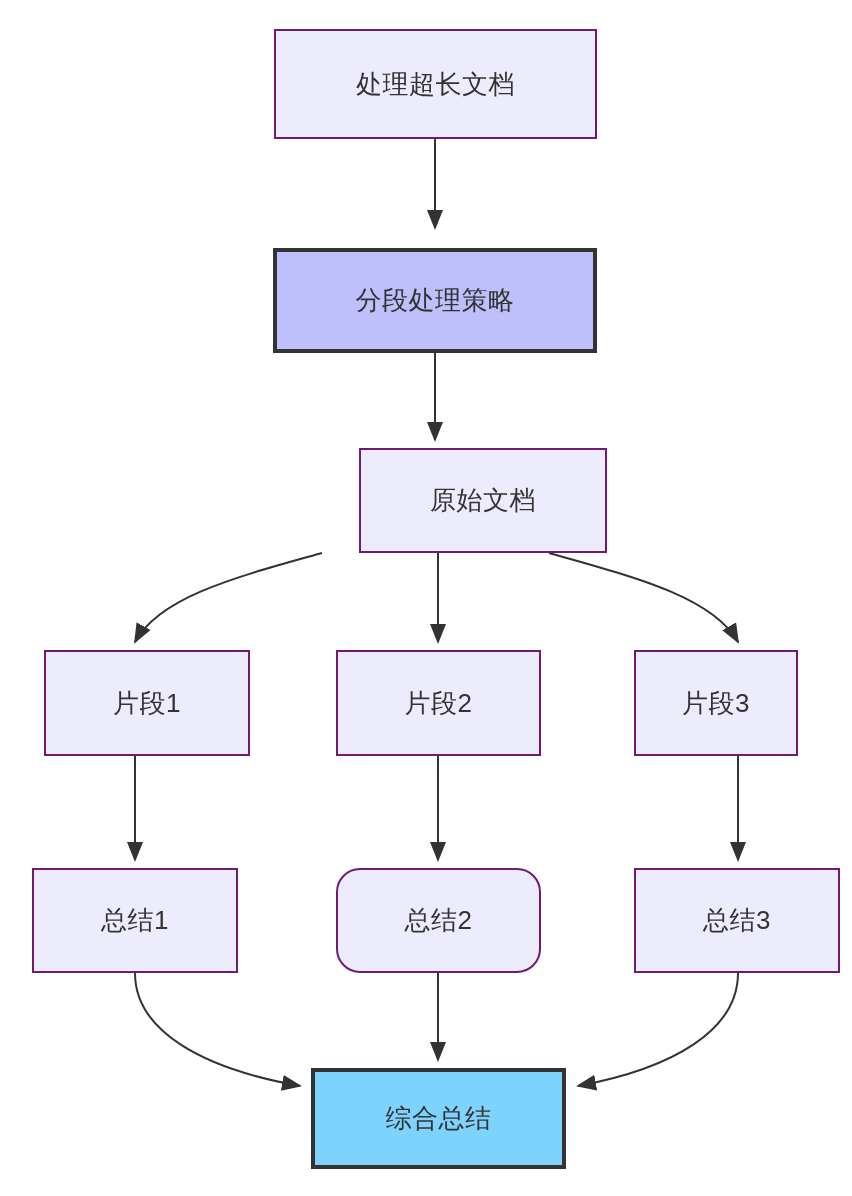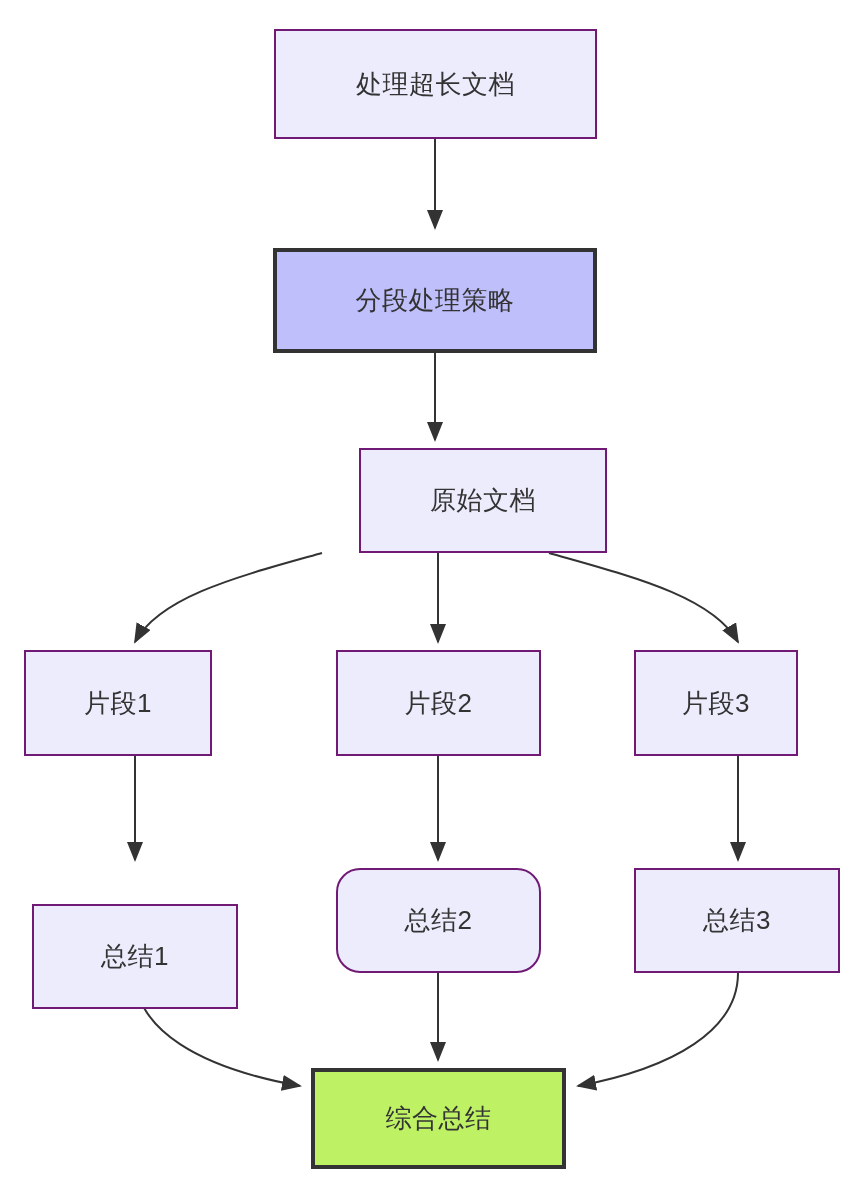--- a/index.html
+++ b/index.html
@@ -42,21 +42,21 @@
   
   .style-plain {
     background: #ececfd;
     border: 2px solid #701a75;
   }
   .style-highlight {
     background: #bfbffb;
     border: 4px solid #333333;
   }
   .style-result {
-    background: #bef264;
+    background: #7dd3fc;
     border: 4px solid #333333;
   }
 </style>
 </head>
 <body>
 
 <div id="diagram-root">
 
   <svg id="edge-layer" width="852" height="1196" viewBox="0 0 852 1196" xmlns="http://www.w3.org/2000/svg">
     <defs>
@@ -93,33 +93,33 @@
   </div>
 
   <div class="node style-highlight" style="left:273px; top:248px; width:324px; height:105px;">
     <span class="node-label">分段处理策略</span>
   </div>
 
   <div class="node style-plain" style="left:311px; top:448px; width:248px; height:105px;margin-left:48px;">
     <span class="node-label">原始文档</span>
   </div>
 
-  <div class="node style-plain" style="left:24px; top:650px; width:188px; height:106px;">
+  <div class="node style-plain" style="left:44px; top:650px; width:206px; height:106px;">
     <span class="node-label">片段1</span>
   </div>
 
   <div class="node style-plain" style="left:336px; top:650px; width:205px; height:106px;">
     <span class="node-label">片段2</span>
   </div>
 
   <div class="node style-plain" style="left:634px; top:650px; width:164px; height:106px;">
     <span class="node-label">片段3</span>
   </div>
 
-  <div class="node style-plain" style="left:32px; top:868px; width:206px; height:105px;margin-top:36px;">
+  <div class="node style-plain" style="left:32px; top:868px; width:206px; height:105px;">
     <span class="node-label">总结1</span>
   </div>
 
   <div class="node style-plain" style="left:336px; top:868px; width:205px; height:105px;border-radius:24px;">
     <span class="node-label">总结2</span>
   </div>
 
   <div class="node style-plain" style="left:634px; top:868px; width:206px; height:105px;align-items:center;">
     <span class="node-label">总结3</span>
   </div>

